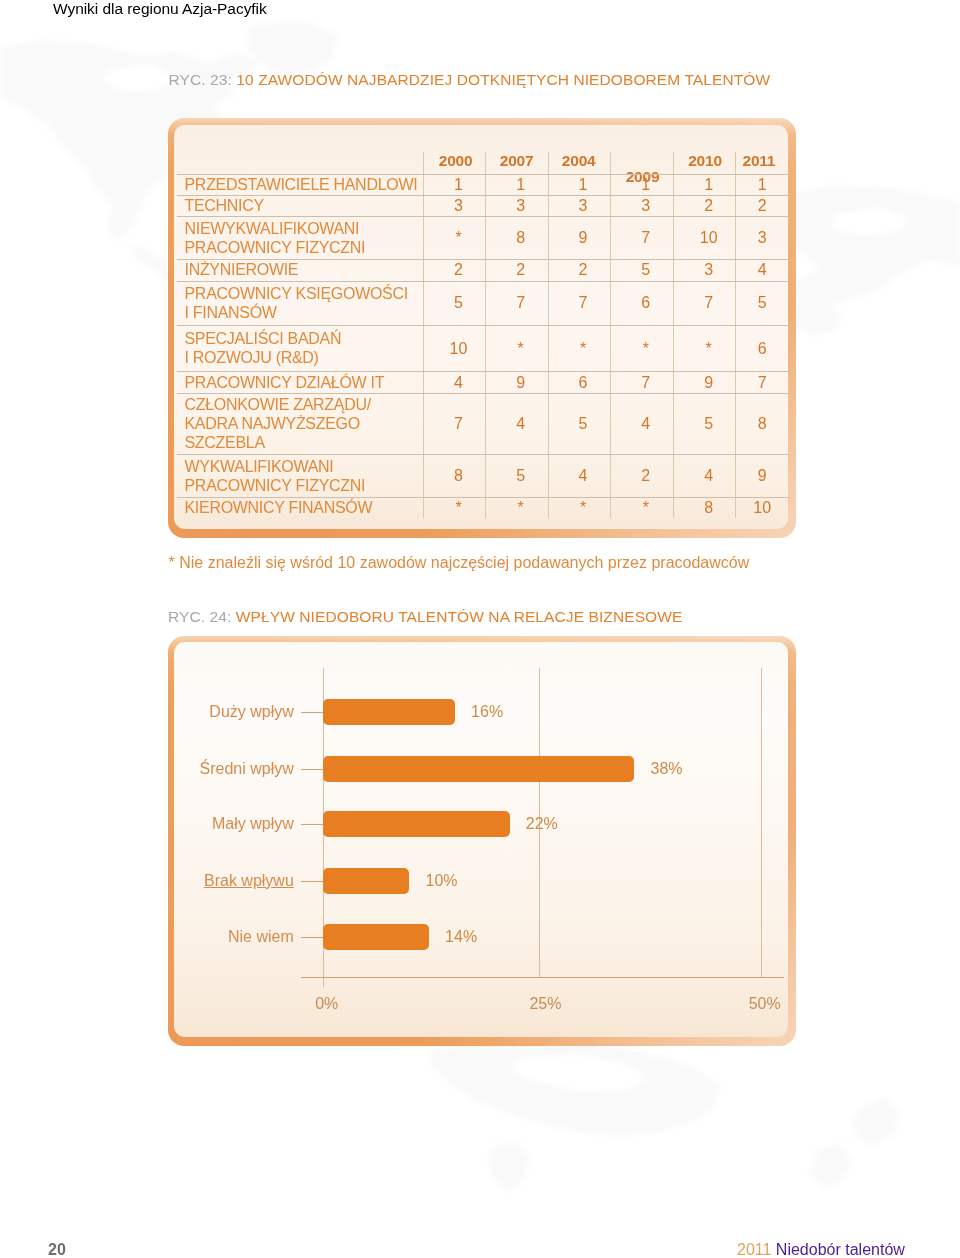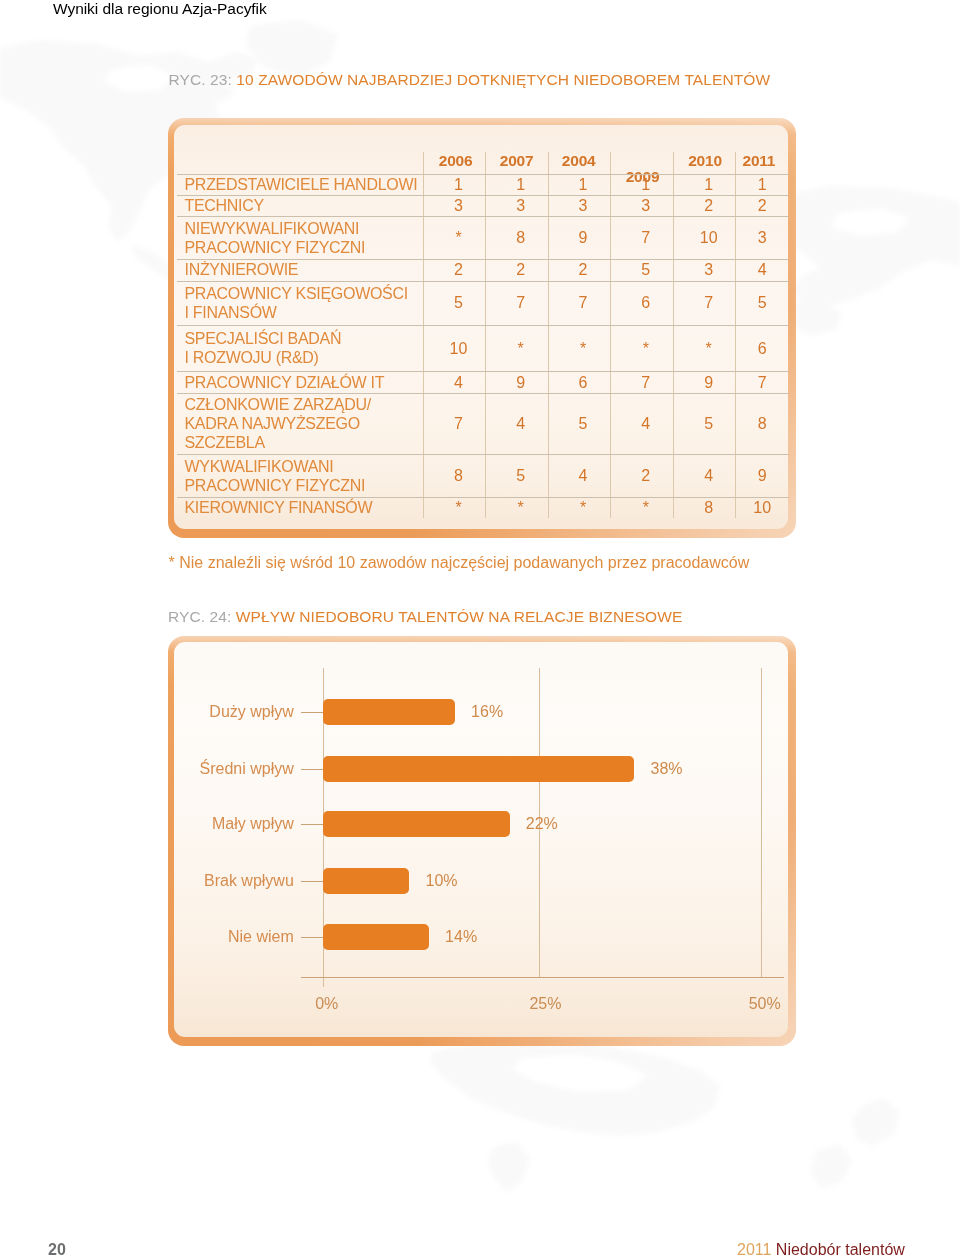--- a/index.html
+++ b/index.html
@@ -36,21 +36,21 @@
   .barlab{position:absolute;font-size:16px;color:#d58c4e;white-space:nowrap;text-align:right;}
   .barval{position:absolute;font-size:16px;color:#cf8a4a;white-space:nowrap;}
   .tick{position:absolute;font-size:16px;color:#c98c52;white-space:nowrap;text-align:center;}
   .gl{position:absolute;width:1px;background:#d8bc9c;}
   .axl{position:absolute;height:1px;background:#c9a276;}
   .leader{position:absolute;height:1px;background:#c9a276;}
 
   .pageno{position:absolute;left:48px;top:1239.5px;font-size:16px;color:#6d6e70;font-weight:bold;line-height:19px;}
   .footer{position:absolute;left:737px;top:1239.5px;font-size:16px;white-space:nowrap;line-height:19px;}
   .footer .y{color:#dfa45c;}
-  .footer .t{color:#7f1d1d;margin-top:23px;}
+  .footer .t{color:#4c1d95;margin-top:23px;}
 </style>
 </head>
 <body>
 
 <div class="page">
   <svg id="bg" viewBox="0 0 960 1258" style="filter:blur(2.5px)">
     <g fill="#f9f9fa">
 
       <path d="M -20 52 L 40 40 L 96 44 L 140 56 L 176 52 L 210 62 L 236 52 L 258 60 L 250 76 L 222 82 L 236 94 L 214 104 L 222 118 L 200 128 L 206 146 L 182 156 L 168 176 L 150 188 L 140 210 L 130 230 L 118 242 L 108 228 L 112 206 L 98 190 L 84 166 L 66 150 L 48 126 L 26 110 L -4 96 L -24 78 Z"></path>
       <path d="M 250 26 L 300 20 L 338 34 L 330 62 L 296 78 L 262 66 L 246 44 Z"></path>
@@ -77,21 +77,21 @@
   </svg>
   <div class="content" id="content">
     <div class="running-head">Wyniki dla regionu Azja-Pacyfik</div>
 
     <div class="cap" id="cap1" style="left:168.5px;top:70.3px;"><span class="num">RYC. 23:</span> <span class="txt">10 ZAWODÓW NAJBARDZIEJ DOTKNIĘTYCH NIEDOBOREM TALENTÓW</span></div>
 
     <div class="panel" id="panel1" style="position: absolute; left: 168px; top: 118.3px; width: 628px; height: 419.9px; border-radius: 16px; z-index: 1; background: radial-gradient(120% 115% at 108% 112%, rgba(255, 255, 255, 0.62) 0%, rgba(255, 255, 255, 0.3) 30%, rgba(255, 255, 255, 0) 58%), linear-gradient(to right, rgba(255, 255, 255, 0) 0%, rgba(255, 255, 255, 0.03) 55%, rgba(255, 255, 255, 0.1) 80%, rgba(255, 255, 255, 0.17) 99%, rgba(255, 255, 255, 0.2) 100%), linear-gradient(rgb(247, 211, 180) 0%, rgb(241, 172, 111) 4%, rgb(237, 161, 92) 12%, rgb(236, 157, 89) 40%, rgb(236, 156, 87) 72%, rgb(236, 154, 85) 100%);">
         <div class="inner" style="position: absolute; left: 5.6px; top: 6.6px; width: 614.9px; height: 403.9px; border-radius: 11px; background: linear-gradient(rgb(251, 239, 228) 0%, rgb(252, 243, 234) 18%, rgb(253, 246, 240) 42%, rgb(253, 245, 237) 66%, rgb(251, 240, 228) 88%, rgb(248, 233, 217) 100%);"></div>
       </div>
     <div class="tbl" id="table1" style="position: absolute; left: 0px; top: 0px; width: 960px; height: 1258px; z-index: 4;">
-        <div class="th" style="left:415.6px;top:150.6px;width:80px;line-height:19px;">2006</div>
+        <div class="th" style="left:415.6px;top:150.6px;width:80px;line-height:19px;">2000</div>
         <div class="th" style="left:476.6px;top:150.6px;width:80px;line-height:19px;">2007</div>
         <div class="th" style="left:538.7px;top:150.6px;width:80px;line-height:19px;">2004</div>
         <div class="th" style="left:602.5px;top:167px;width:80px;line-height:19px;">2009</div>
         <div class="th" style="left:665px;top:150.6px;width:80px;line-height:19px;">2010</div>
         <div class="th" style="left:718.9px;top:150.6px;width:80px;line-height:19px;">2011</div>
         <div class="vr" style="left:423px;top:151.7px;height:366.50000000000006px;"></div>
         <div class="vr" style="left:485.2px;top:151.7px;height:366.50000000000006px;"></div>
         <div class="vr" style="left:547.9px;top:151.7px;height:366.50000000000006px;"></div>
         <div class="vr" style="left:610.3px;top:151.7px;height:366.50000000000006px;"></div>
         <div class="vr" style="left:672.8px;top:151.7px;height:366.50000000000006px;"></div>
@@ -207,21 +207,21 @@
         <div class="leader" style="left:300.8px;top:768.9px;width:23.599999999999966px;"></div>
         <div class="bar" style="left:323.4px;top:755.8px;width:311.1px;height:26.2px;"></div>
         <div class="barlab" style="left:73.80000000000001px;top:758.9px;width:220px;line-height:20px;">Średni wpływ</div>
         <div class="barval" style="left:650.5px;top:758.9px;line-height:20px;">38%</div>
         <div class="leader" style="left:300.8px;top:824.4px;width:23.599999999999966px;"></div>
         <div class="bar" style="left:323.4px;top:811.3px;width:186.40000000000003px;height:26.2px;"></div>
         <div class="barlab" style="left:73.80000000000001px;top:814.4px;width:220px;line-height:20px;">Mały wpływ</div>
         <div class="barval" style="left:525.8px;top:814.4px;line-height:20px;">22%</div>
         <div class="leader" style="left:300.8px;top:880.9px;width:23.599999999999966px;"></div>
         <div class="bar" style="left:323.4px;top:867.8px;width:86.10000000000002px;height:26.2px;"></div>
-        <div class="barlab" style="left:73.80000000000001px;top:870.9px;width:220px;line-height:20px;">Brak wpływu</div>
+        <div class="barlab" style="left:73.80000000000001px;top:870.9px;width:220px;line-height:20px;text-decoration:underline;">Brak wpływu</div>
         <div class="barval" style="left:425.5px;top:870.9px;line-height:20px;">10%</div>
         <div class="leader" style="left:300.8px;top:937.2px;width:23.599999999999966px;"></div>
         <div class="bar" style="left:323.4px;top:924.1px;width:105.70000000000005px;height:26.2px;"></div>
         <div class="barlab" style="left:73.80000000000001px;top:927.2px;width:220px;line-height:20px;">Nie wiem</div>
         <div class="barval" style="left:445.1px;top:927.2px;line-height:20px;">14%</div>
       </div>
 
     <div class="pageno">20</div>
     <div class="footer"><span class="y">2011</span> <span class="t">Niedobór talentów</span></div>
   </div>

